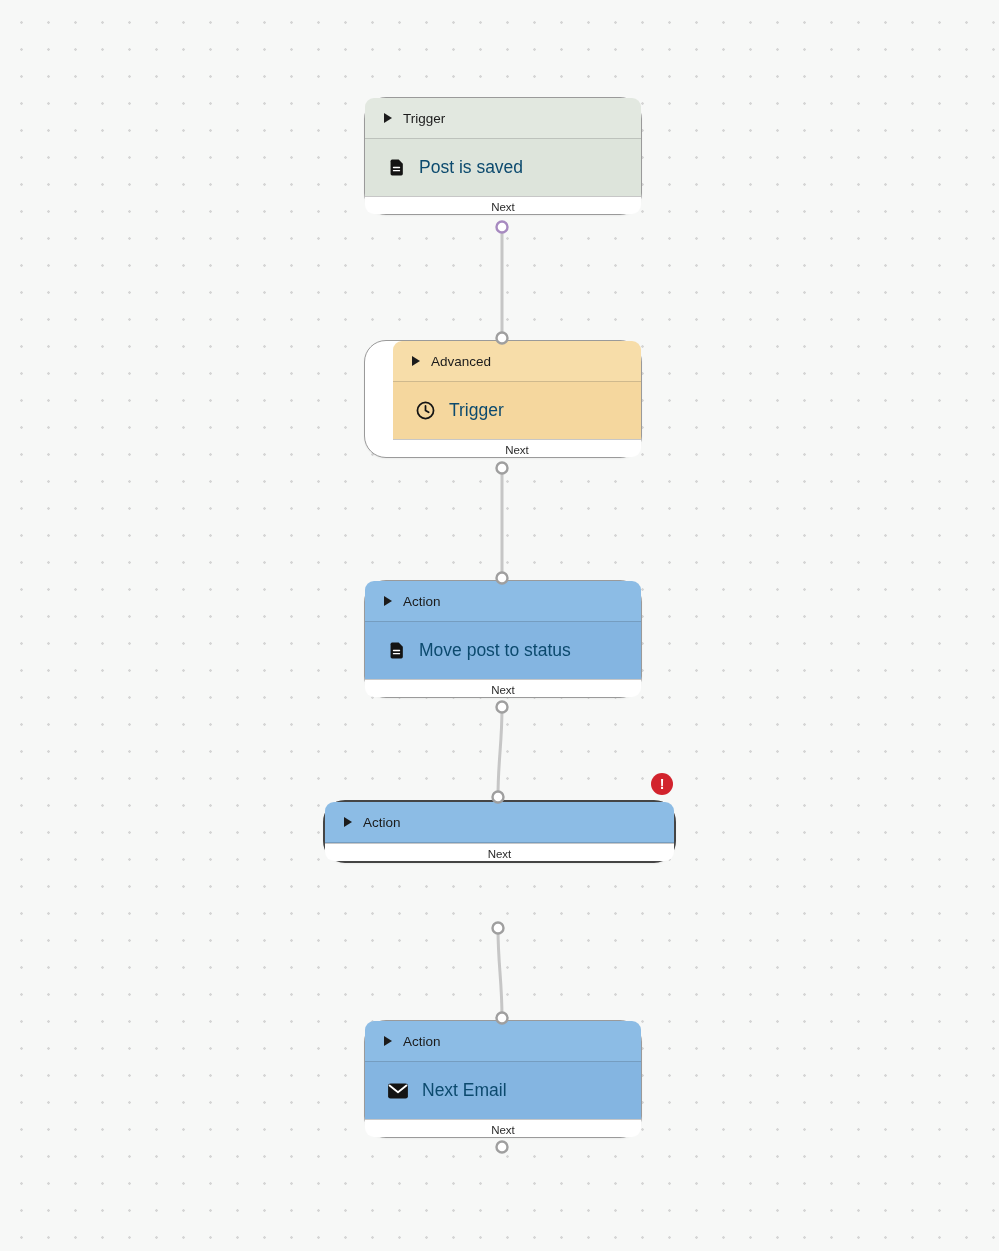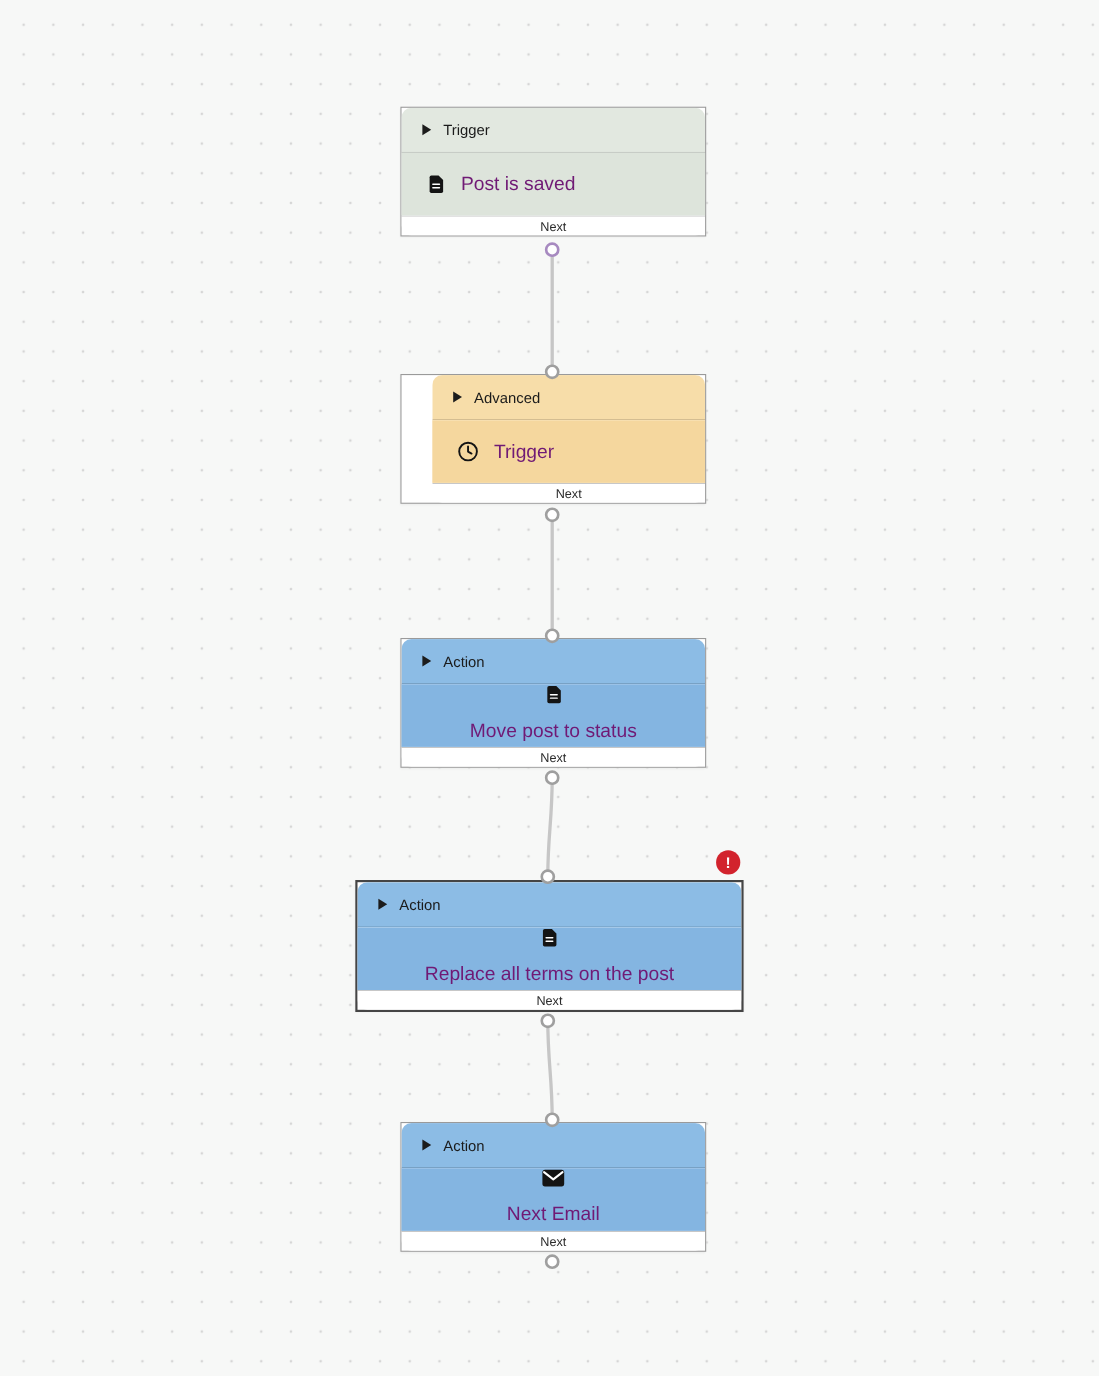--- a/index.html
+++ b/index.html
@@ -36,21 +36,21 @@
     stroke: #9f9f9f;
     stroke-width: 2.4;
     pointer-events: auto;
     cursor: crosshair;
   }
   .port--highlight { stroke: #a78ac0; }
 
   .node {
     position: absolute;
     border: 1px solid #9a9a9a;
-    border-radius: 0;
+    border-radius: 22px;
     background: #ffffff;
     box-shadow: 0 1px 2px rgba(0,0,0,.05);
     cursor: grab;
   }
   .node--selected { border: 2px solid #454545; }
 
   .node__header {
     display: flex;
     align-items: center;
     gap: 11px;
@@ -63,42 +63,42 @@
   }
   .node__body {
     display: flex;
     align-items: center;
     gap: 13px;
     height: 57px;
     padding: 0 22px;
   }
   .node__title {
     font-size: 17.5px;
-    color: #701a75;
+    color: #0c4a6e;
     white-space: nowrap;
   }
   .node__footer {
     height: 18px;
     background: #ffffff;
     border-top: 1px solid rgba(0,0,0,.22);
     border-radius: 0 0 9px 9px;
     display: flex;
     justify-content: center;
     align-items: flex-start;
     padding-top: 4px;
     font-size: 11.5px;
     color: #2b2b2b;
   }
 
   .node--trigger  .node__header { background: #e2e8e0; }
   .node--trigger  .node__body   { background: #dde4db; }
   .node--advanced .node__header { background: #f7dda9; }
   .node--advanced .node__body   { background: #f5d79e; }
   .node--action   .node__header { background: #8cbce5; }
-  .node--action   .node__body   { background: #84b5e1; flex-direction: column; }
+  .node--action   .node__body   { background: #84b5e1; }
 
   .tri {
     width: 0; height: 0;
     border-left: 8px solid #1c1c1c;
     border-top: 5px solid transparent;
     border-bottom: 5px solid transparent;
     flex: 0 0 auto;
   }
 
   .icon { display: inline-flex; flex: 0 0 auto; }
@@ -188,29 +188,20 @@
       <span>Next</span>
     </div>
   </div>
 
   <div class="node node--action node--selected" style="left:323px; top:800px; width:353px;">
     <div class="error-badge">!</div>
     <div class="node__header">
       <span class="tri"></span>
       <span>Action</span>
     </div>
-    <div class="node__body">
-      <span class="icon">
-        <svg width="19" height="19" viewBox="0 0 24 24" fill="none">
-          <path d="M6.5 2h8.3L20 7.2V20a2 2 0 0 1-2 2H6.5a2 2 0 0 1-2-2V4a2 2 0 0 1 2-2z" fill="#141414"></path>
-          <path d="M8.2 12h7.6M8.2 16h7.6" stroke="#fff" stroke-width="1.7" stroke-linecap="round"></path>
-        </svg>
-      </span>
-      <span class="node__title">Replace all terms on the post</span>
-    </div>
     <div class="node__footer">
       <span>Next</span>
     </div>
   </div>
 
   <div class="node node--action" style="left:364px; top:1020px; width:278px;">
     <div class="node__header">
       <span class="tri"></span>
       <span>Action</span>
     </div>

